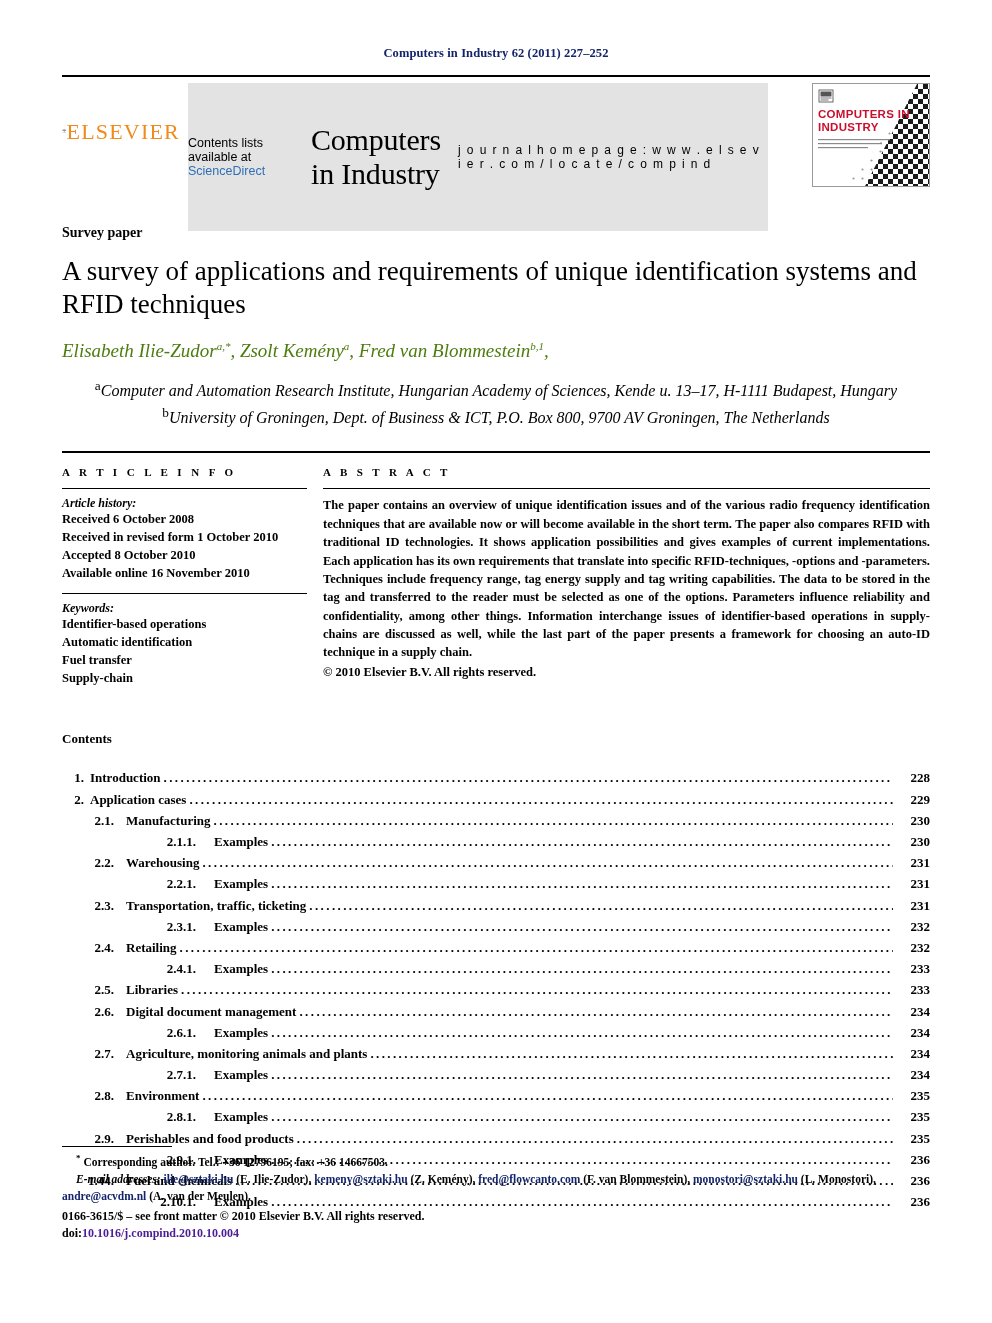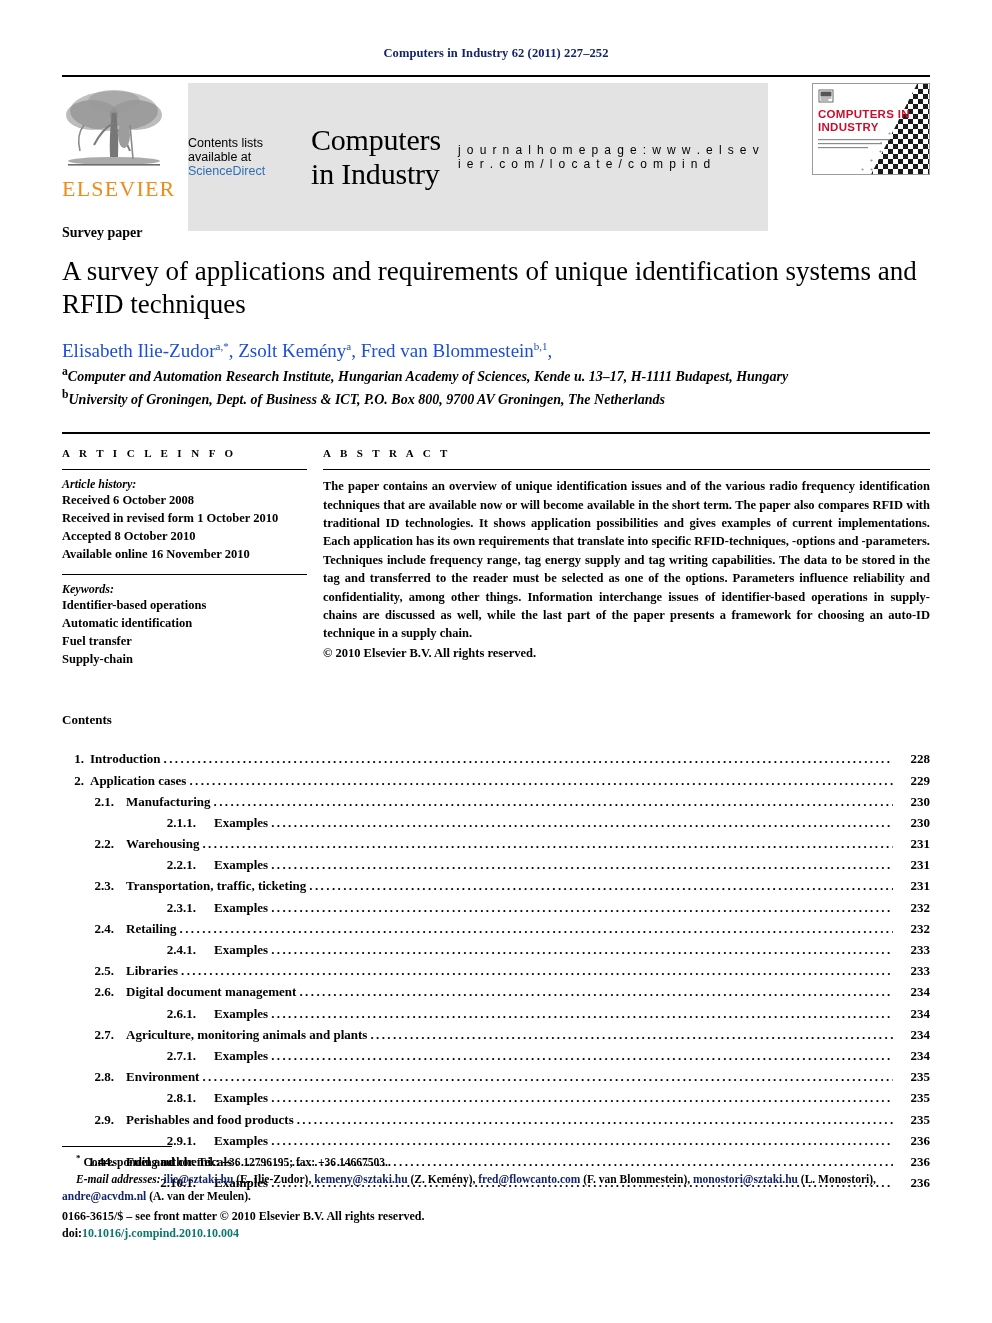--- a/index.html
+++ b/index.html
@@ -31,21 +31,21 @@
     border-top: 2.2px solid #000;
     padding-top: 6px;
     display: flex;
     align-items: flex-start;
     height: 128px;
   }
   .elsevier-logo {
     width: 118px;
     flex: 0 0 118px;
     display: flex;
-    flex-direction: column;
+    align-items: center;
     padding-top: 2px;
   }
   .tree-svg { display: block; }
   .elsevier-word {
     font-family: "Liberation Serif", serif;
     font-size: 22px;
     letter-spacing: 1.2px;
     color: #f08a1a;
     font-weight: 400;
     margin-top: 1px;
@@ -76,21 +76,21 @@
   }
   .homepage {
     font-family: "Liberation Sans", sans-serif;
     font-size: 12px;
     letter-spacing: 1.4px;
     color: #000;
   }
   .cover-thumb {
     width: 118px;
     flex: 0 0 118px;
-    height: 92px;
+    height: 104px;
     border: 1px solid #9a9a9a;
     position: relative;
     overflow: hidden;
     background: #8b5cf6;
     margin-left: 36px;
   }
 
   
   .title-block { margin: 0 62px; padding-top: 22px; }
   .survey-kind {
@@ -100,29 +100,32 @@
   }
   .paper-title {
     font-size: 27px;
     line-height: 1.22;
     font-weight: 400;
     margin: 0 0 16px 0;
   }
   .authors {
     font-size: 19px;
     line-height: 1.45;
-    color: #1d4ed8;
+    color: #4d7c0f;
+    margin-bottom: 12px;
+    font-style: italic;
   }
   .authors sup { font-size: 11px; }
   .affil {
-    font-size: 14px;
+    font-size: 16px;
     font-style: italic;
-    font-weight: bold;
+    font-weight: normal;
     line-height: 1.45;
     color: #000;
+    text-align: center;
   }
   .affil sup { font-style: normal; }
 
   
   .info-abstract {
     margin: 22px 62px 0 62px;
     border-top: 2.2px solid #000;
     padding-top: 13px;
     display: flex;
     gap: 16px;
@@ -204,21 +207,21 @@
   .em-ital { font-style: italic; }
 
   .front-matter {
     position: absolute;
     left: 62px;
     top: 1208px;
     font-size: 12px;
     font-weight: bold;
     line-height: 1.45;
   }
-  .doi { color: #0f766e; }
+  .doi { color: #4c1d95; }
 </style>
 </head>
 <body>
 
 <div class="page">
 
   <div class="running-head">Computers in Industry 62 (2011) 227–252</div>
 
   <div class="masthead-wrap">
 

